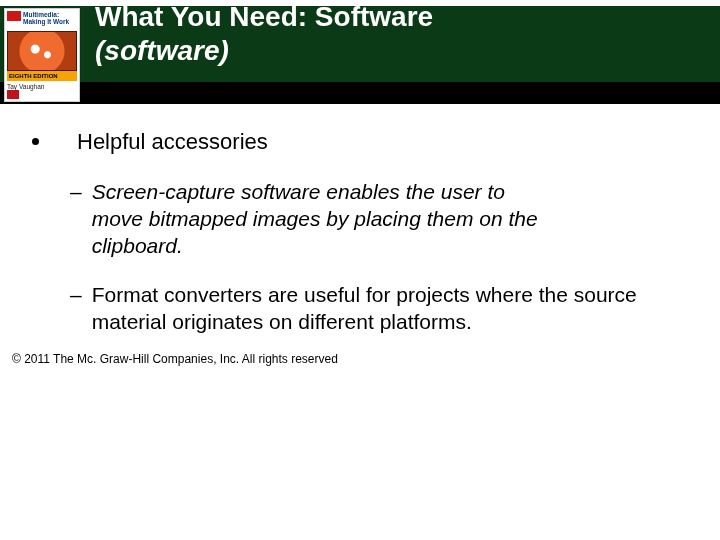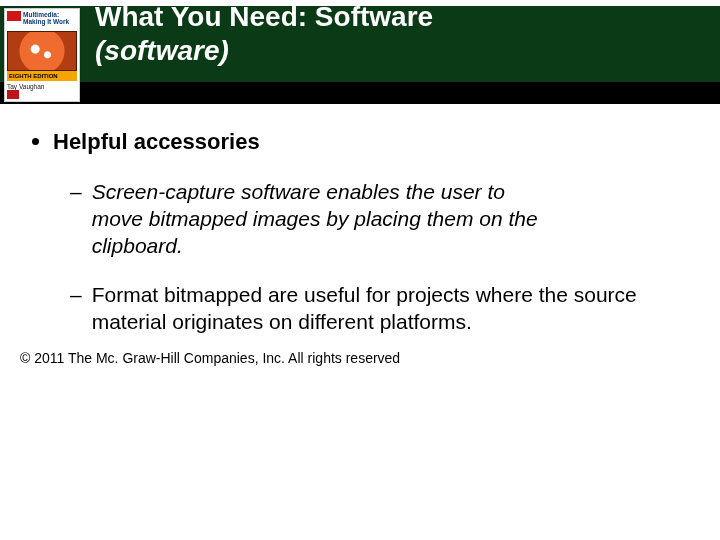--- a/index.html
+++ b/index.html
@@ -115,24 +115,25 @@
   
   .content {
     position: absolute;
     left: 32px;
     top: 128px;
     width: 650px;
   }
   .bullet-1 {
     display: flex;
     align-items: flex-start;
-    font-weight: 700;
+    font-weight: 400;
     font-size: 22px;
     line-height: 28px;
     margin-bottom: 22px;
+    gap: 24px;
   }
   .bullet-1 .dot {
     width: 7px; height: 7px;
     background: #000;
     border-radius: 50%;
     margin-top: 10px;
     margin-right: 14px;
     flex: 0 0 auto;
   }
   .bullet-2 {
@@ -145,24 +146,24 @@
     margin-bottom: 22px;
     max-width: 590px;
   }
   .bullet-2 .dash {
     flex: 0 0 auto;
     margin-right: 10px;
   }
 
   .footer {
     position: absolute;
-    left: 20px;
+    left: 12px;
     bottom: 14px;
     font-family: Arial, sans-serif;
-    font-size: 14px;
+    font-size: 12px;
     color: #000;
   }
 </style>
 </head>
 <body>
 
 <div class="slide">
 
   <div class="title-band"></div>
   <div class="black-band"></div>
@@ -190,19 +191,19 @@
       <span>Helpful accessories</span>
     </div>
 
     <div class="bullet-2">
       <span class="dash">–</span>
       <span style="max-width:470px; display:inline-block;font-style:italic;">Screen-capture software enables the user to move bitmapped images by placing them on the clipboard.</span>
     </div>
 
     <div class="bullet-2">
       <span class="dash">–</span>
-      <span>Format bitmapped are useful for projects where the source material originates on different platforms.</span>
+      <span>Format converters are useful for projects where the source material originates on different platforms.</span>
     </div>
   </div>
 
   <div class="footer">© 2011 The Mc. Graw-Hill Companies, Inc. All rights reserved</div>
 
 </div>
 
 </body></html>

